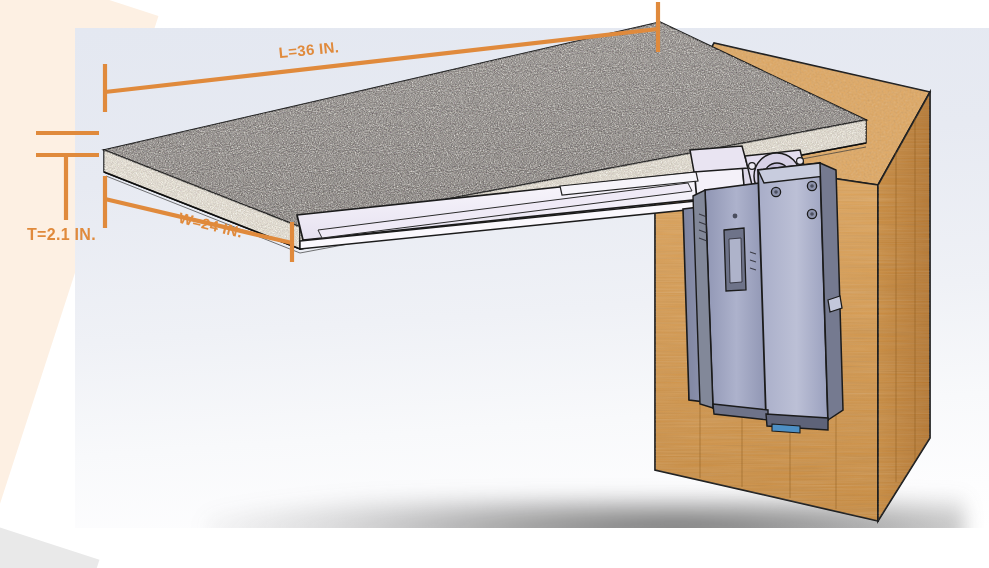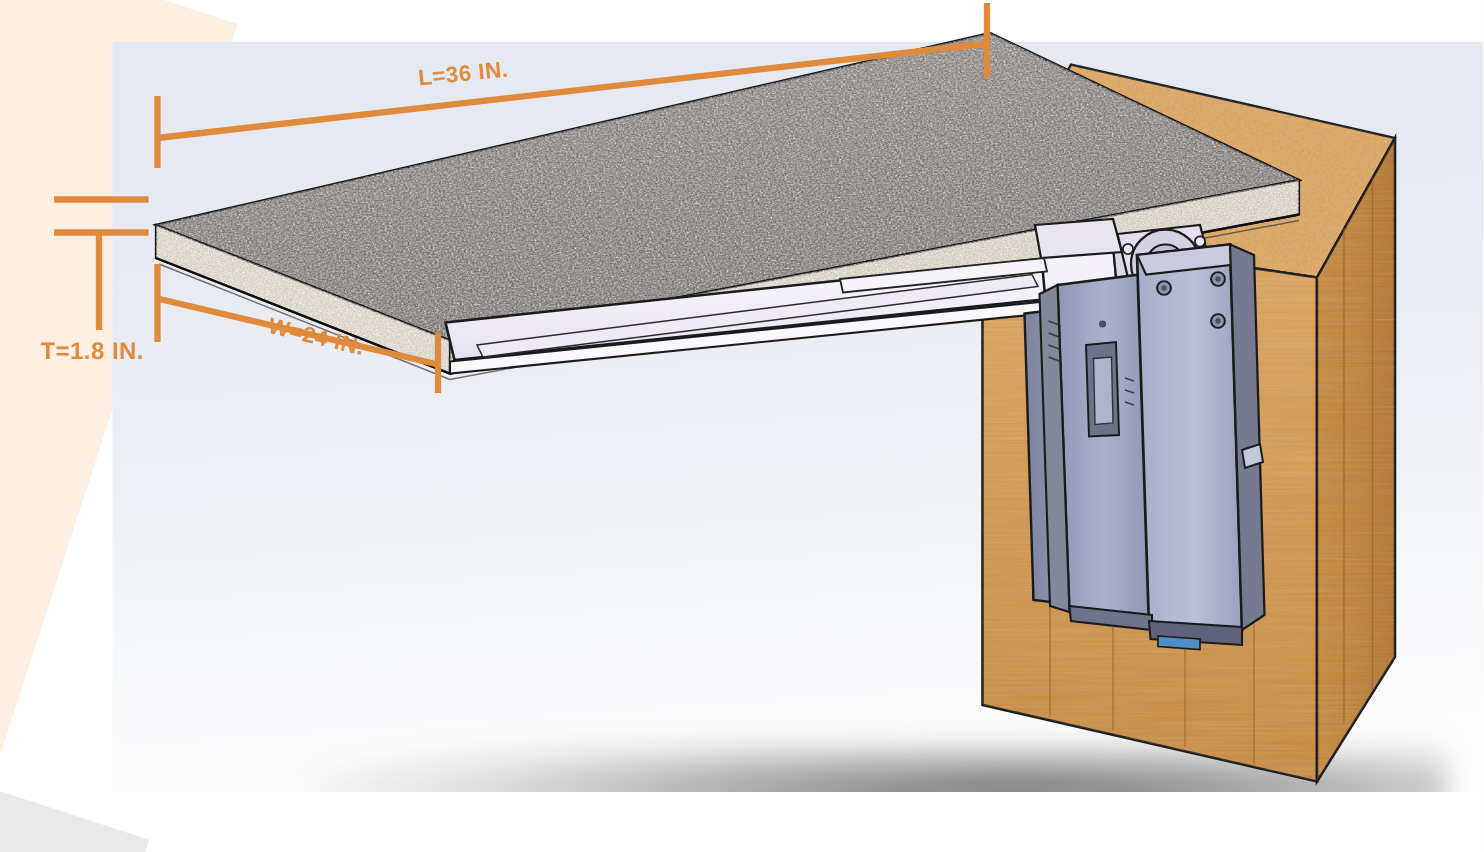--- a/index.html
+++ b/index.html
@@ -268,15 +268,15 @@
       <path d="M 105,176 L 105,228"></path>
 
       <path d="M 292,222 L 292,262"></path>
 
       <path d="M 105,199 L 292,243"></path>
     </g>
   </svg>
 
   <div id="label-L" class="dimlabel">L=36 IN.</div>
   <div id="label-W" class="dimlabel">W=24 IN.</div>
-  <div id="label-T" class="dimlabel">T=1.8 IN.</div>
+  <div id="label-T" class="dimlabel">T=2.1 IN.</div>
 
 </div>
 
 </body></html>

